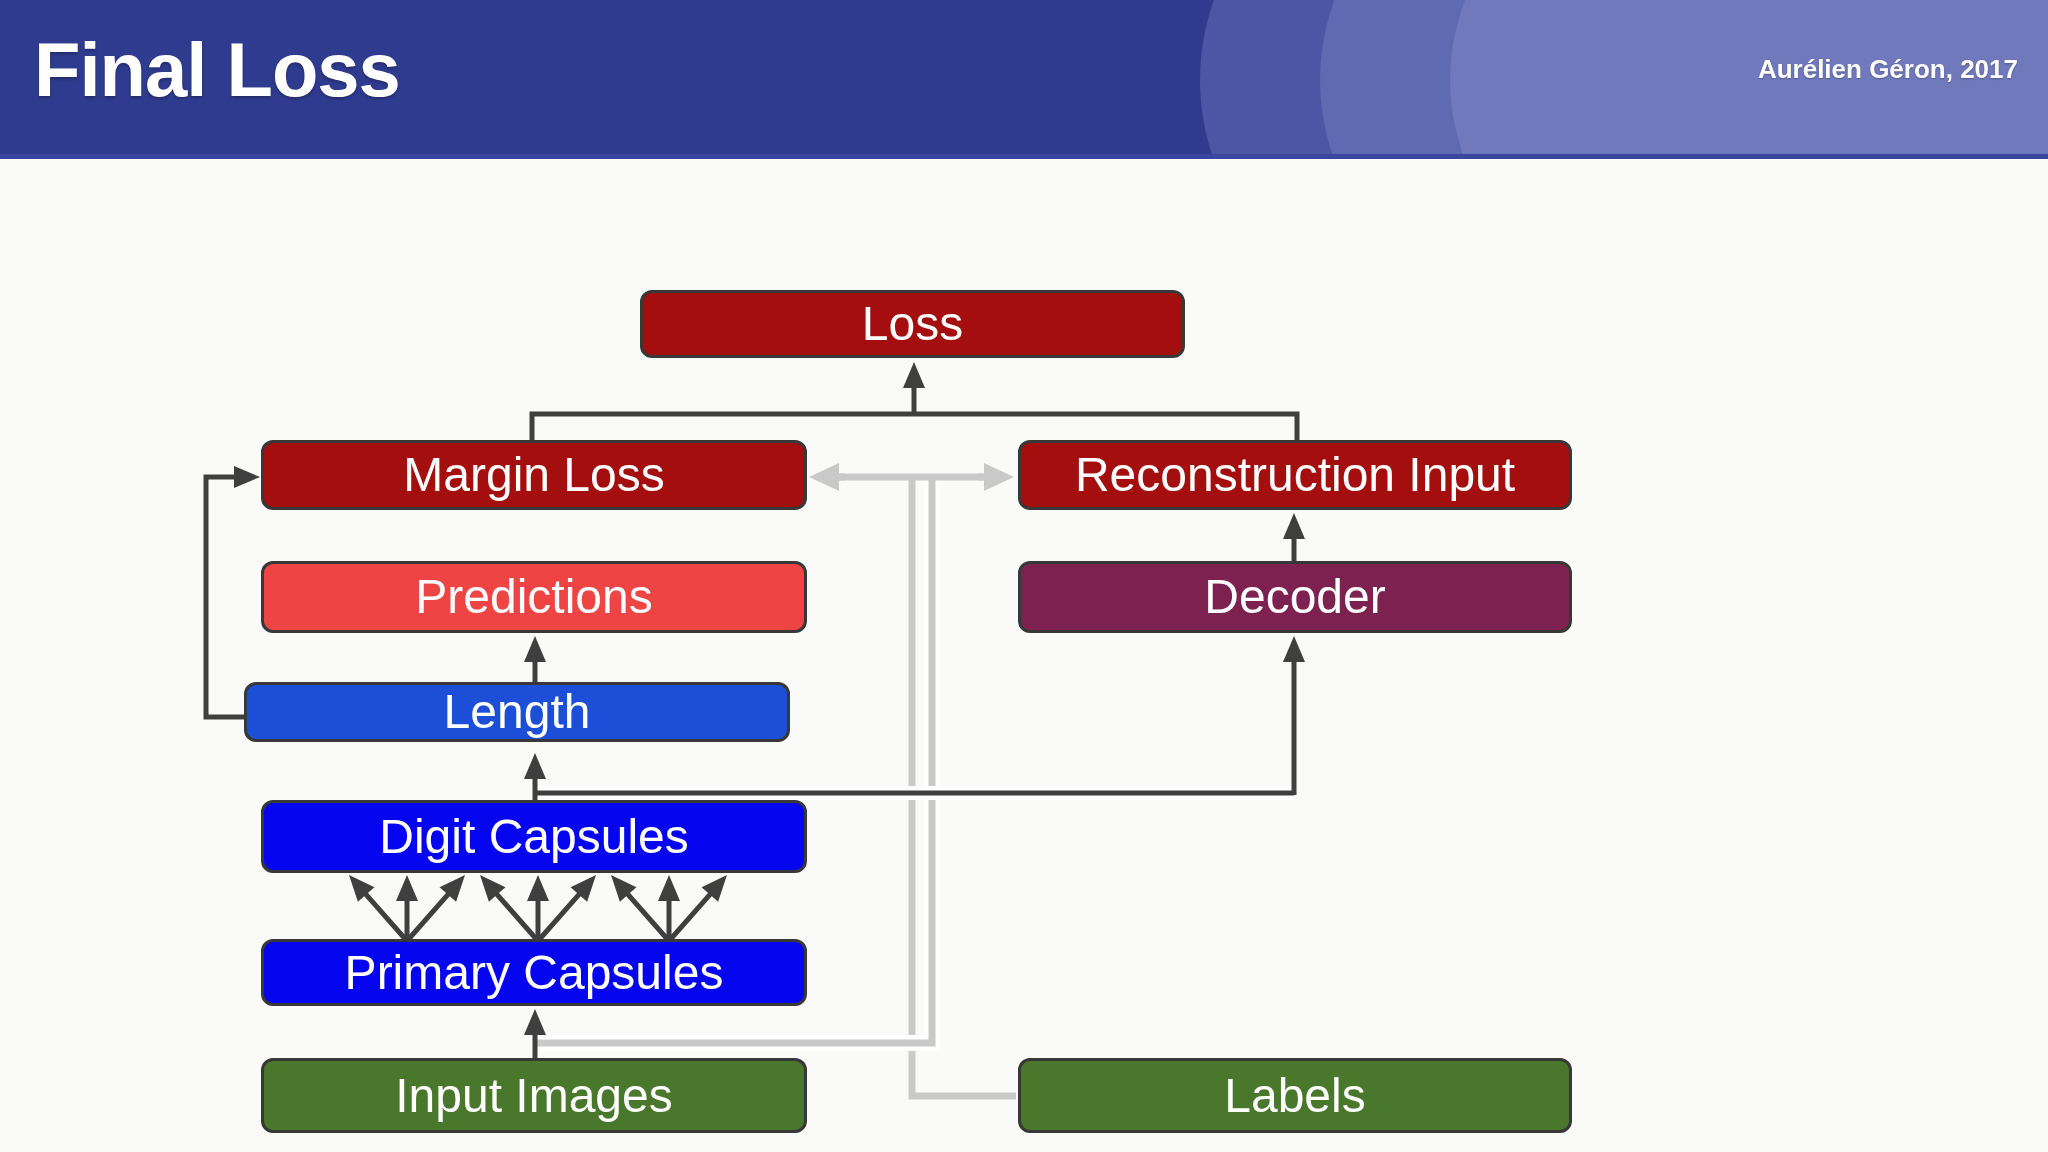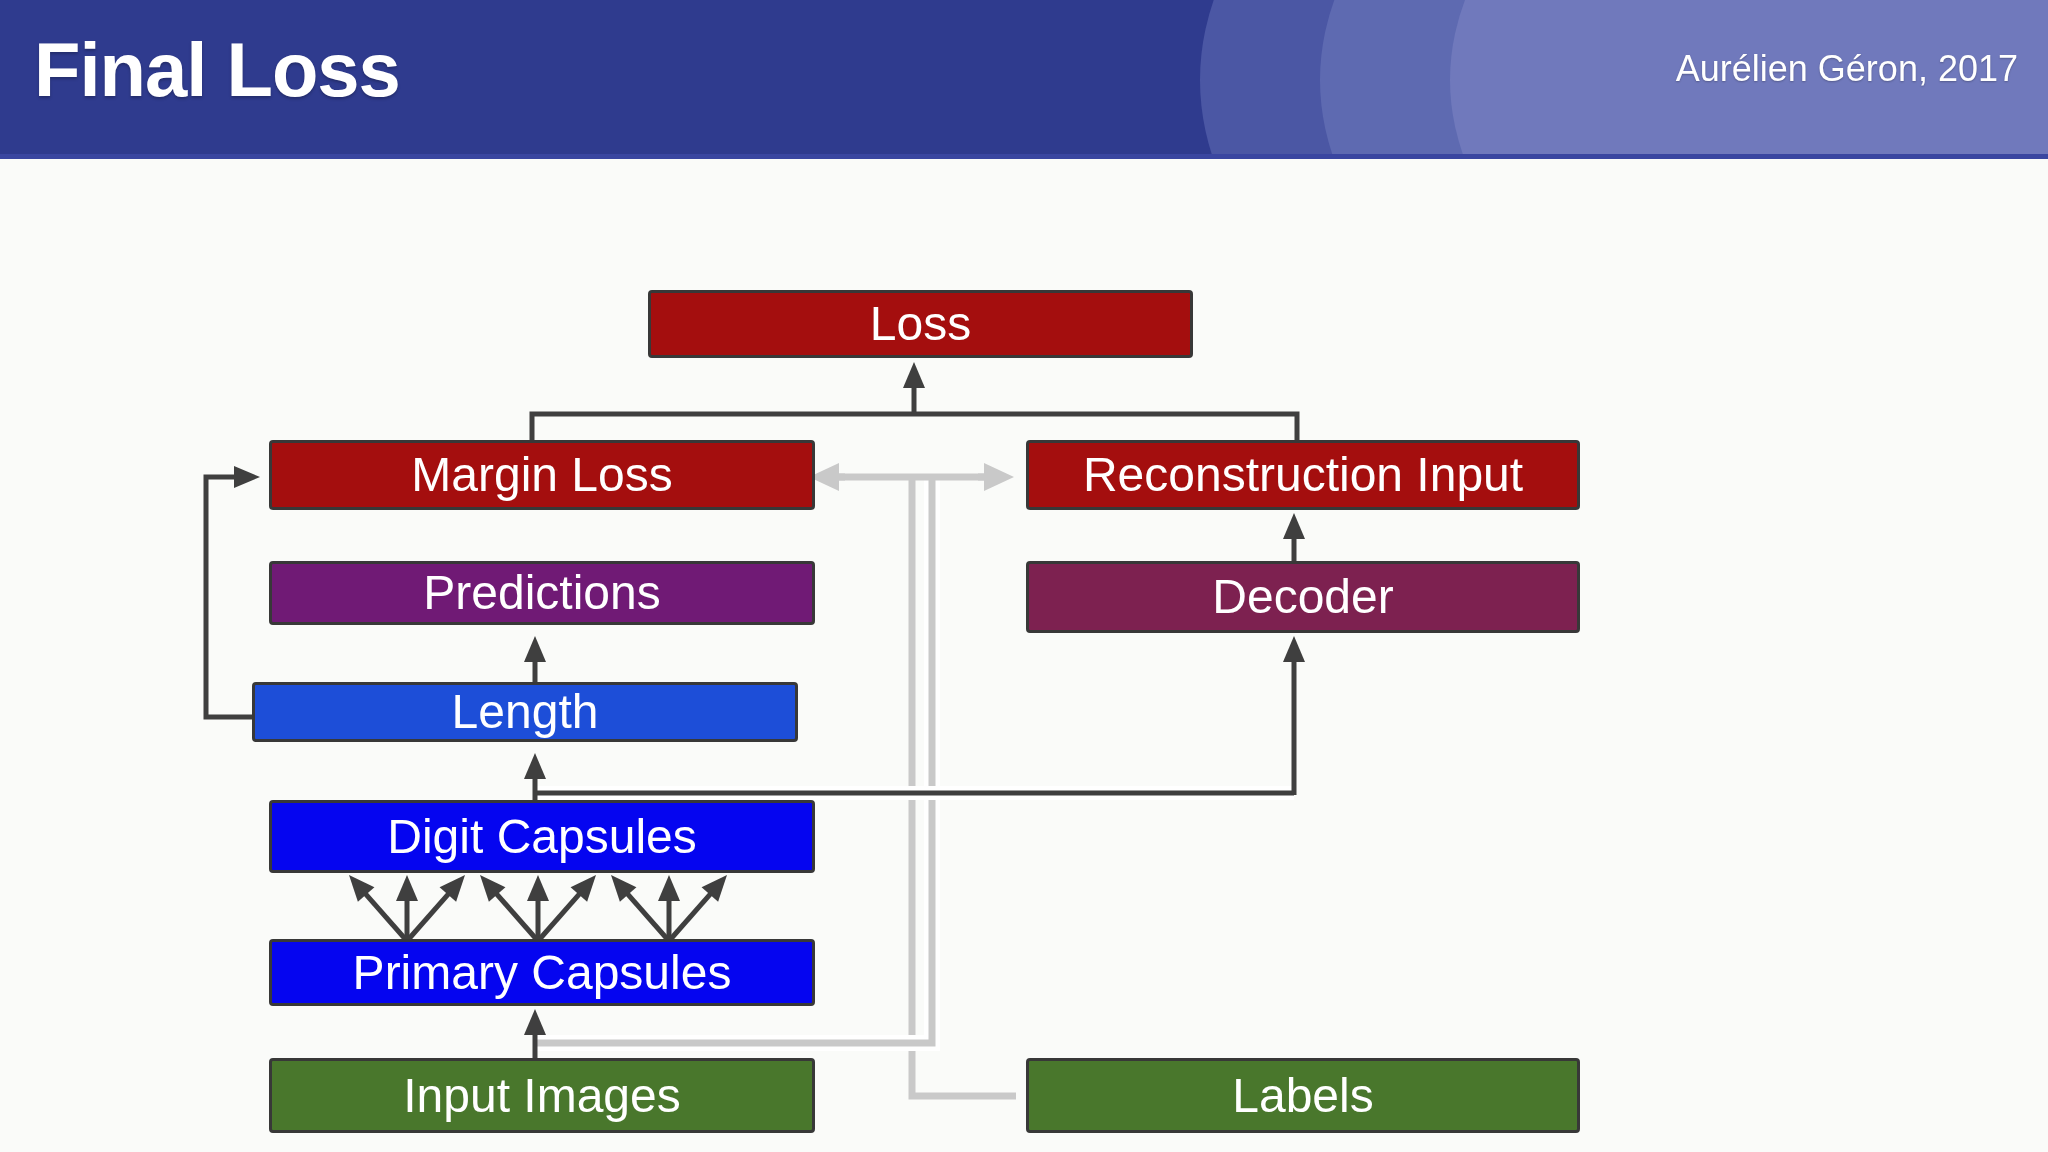--- a/index.html
+++ b/index.html
@@ -13,30 +13,30 @@
     display:flex;align-items:center;justify-content:space-between;
     box-sizing:border-box;padding:0 30px 16px 34px;
   }
   #banner-swoosh{position:absolute;left:0;top:0;width:2048px;height:154px;}
   #banner-underline{position:absolute;left:0;top:154px;width:2048px;height:5px;}
   #page-title{
     position:relative;z-index:2;color:#fff;font-size:76px;font-weight:bold;
     letter-spacing:-1px;text-shadow:0 2px 3px rgba(0,0,0,.25);
   }
   #attribution{
-    position:relative;z-index:2;color:#fff;font-size:36px;font-weight:normal;
+    position:relative;z-index:2;color:#fff;font-size:26px;font-weight:bold;
     text-shadow:0 1px 2px rgba(0,0,0,.25);
   }
   
   #diagram{position:absolute;left:0;top:0;width:2048px;height:1152px;}
   #connectors-layer{position:absolute;left:0;top:0;z-index:1;}
   .box{
     position:absolute;z-index:2;box-sizing:border-box;
-    border:3.5px solid #383838;border-radius:4px;
-    display:flex;align-items:center;justify-content:center;margin-left:8px;
+    border:3.5px solid #383838;border-radius:12px;
+    display:flex;align-items:center;justify-content:center;
   }
   .box-label{
     color:#ffffff;font-size:48px;font-weight:400;line-height:1;
     white-space:nowrap;
   }
 </style>
 </head>
 <body>
 
 <div id="page-root">
@@ -91,21 +91,21 @@
 
   <div class="box" style="left: 640px; top: 290px; width: 545px; height: 68px; background: rgb(164, 14, 14);">
         <span class="box-label">Loss</span>
       </div>
       <div class="box" style="left: 261px; top: 440px; width: 546px; height: 70px; background: rgb(164, 14, 14);">
         <span class="box-label">Margin Loss</span>
       </div>
       <div class="box" style="left: 1018px; top: 440px; width: 554px; height: 70px; background: rgb(164, 14, 14);">
         <span class="box-label">Reconstruction Input</span>
       </div>
-      <div class="box" style="left: 261px; top: 561px; width: 546px; height: 64px; background: #701a75;">
+      <div class="box" style="left: 261px; top: 561px; width: 546px; height: 72px; background: #ef4444;">
         <span class="box-label">Predictions</span>
       </div>
       <div class="box" style="left: 1018px; top: 561px; width: 554px; height: 72px; background: rgb(125, 33, 80);">
         <span class="box-label">Decoder</span>
       </div>
       <div class="box" style="left: 244px; top: 682px; width: 546px; height: 60px; background: #1d4ed8;">
         <span class="box-label">Length</span>
       </div>
       <div class="box" style="left: 261px; top: 800px; width: 546px; height: 73px; background: rgb(5, 5, 240);">
         <span class="box-label">Digit Capsules</span>

